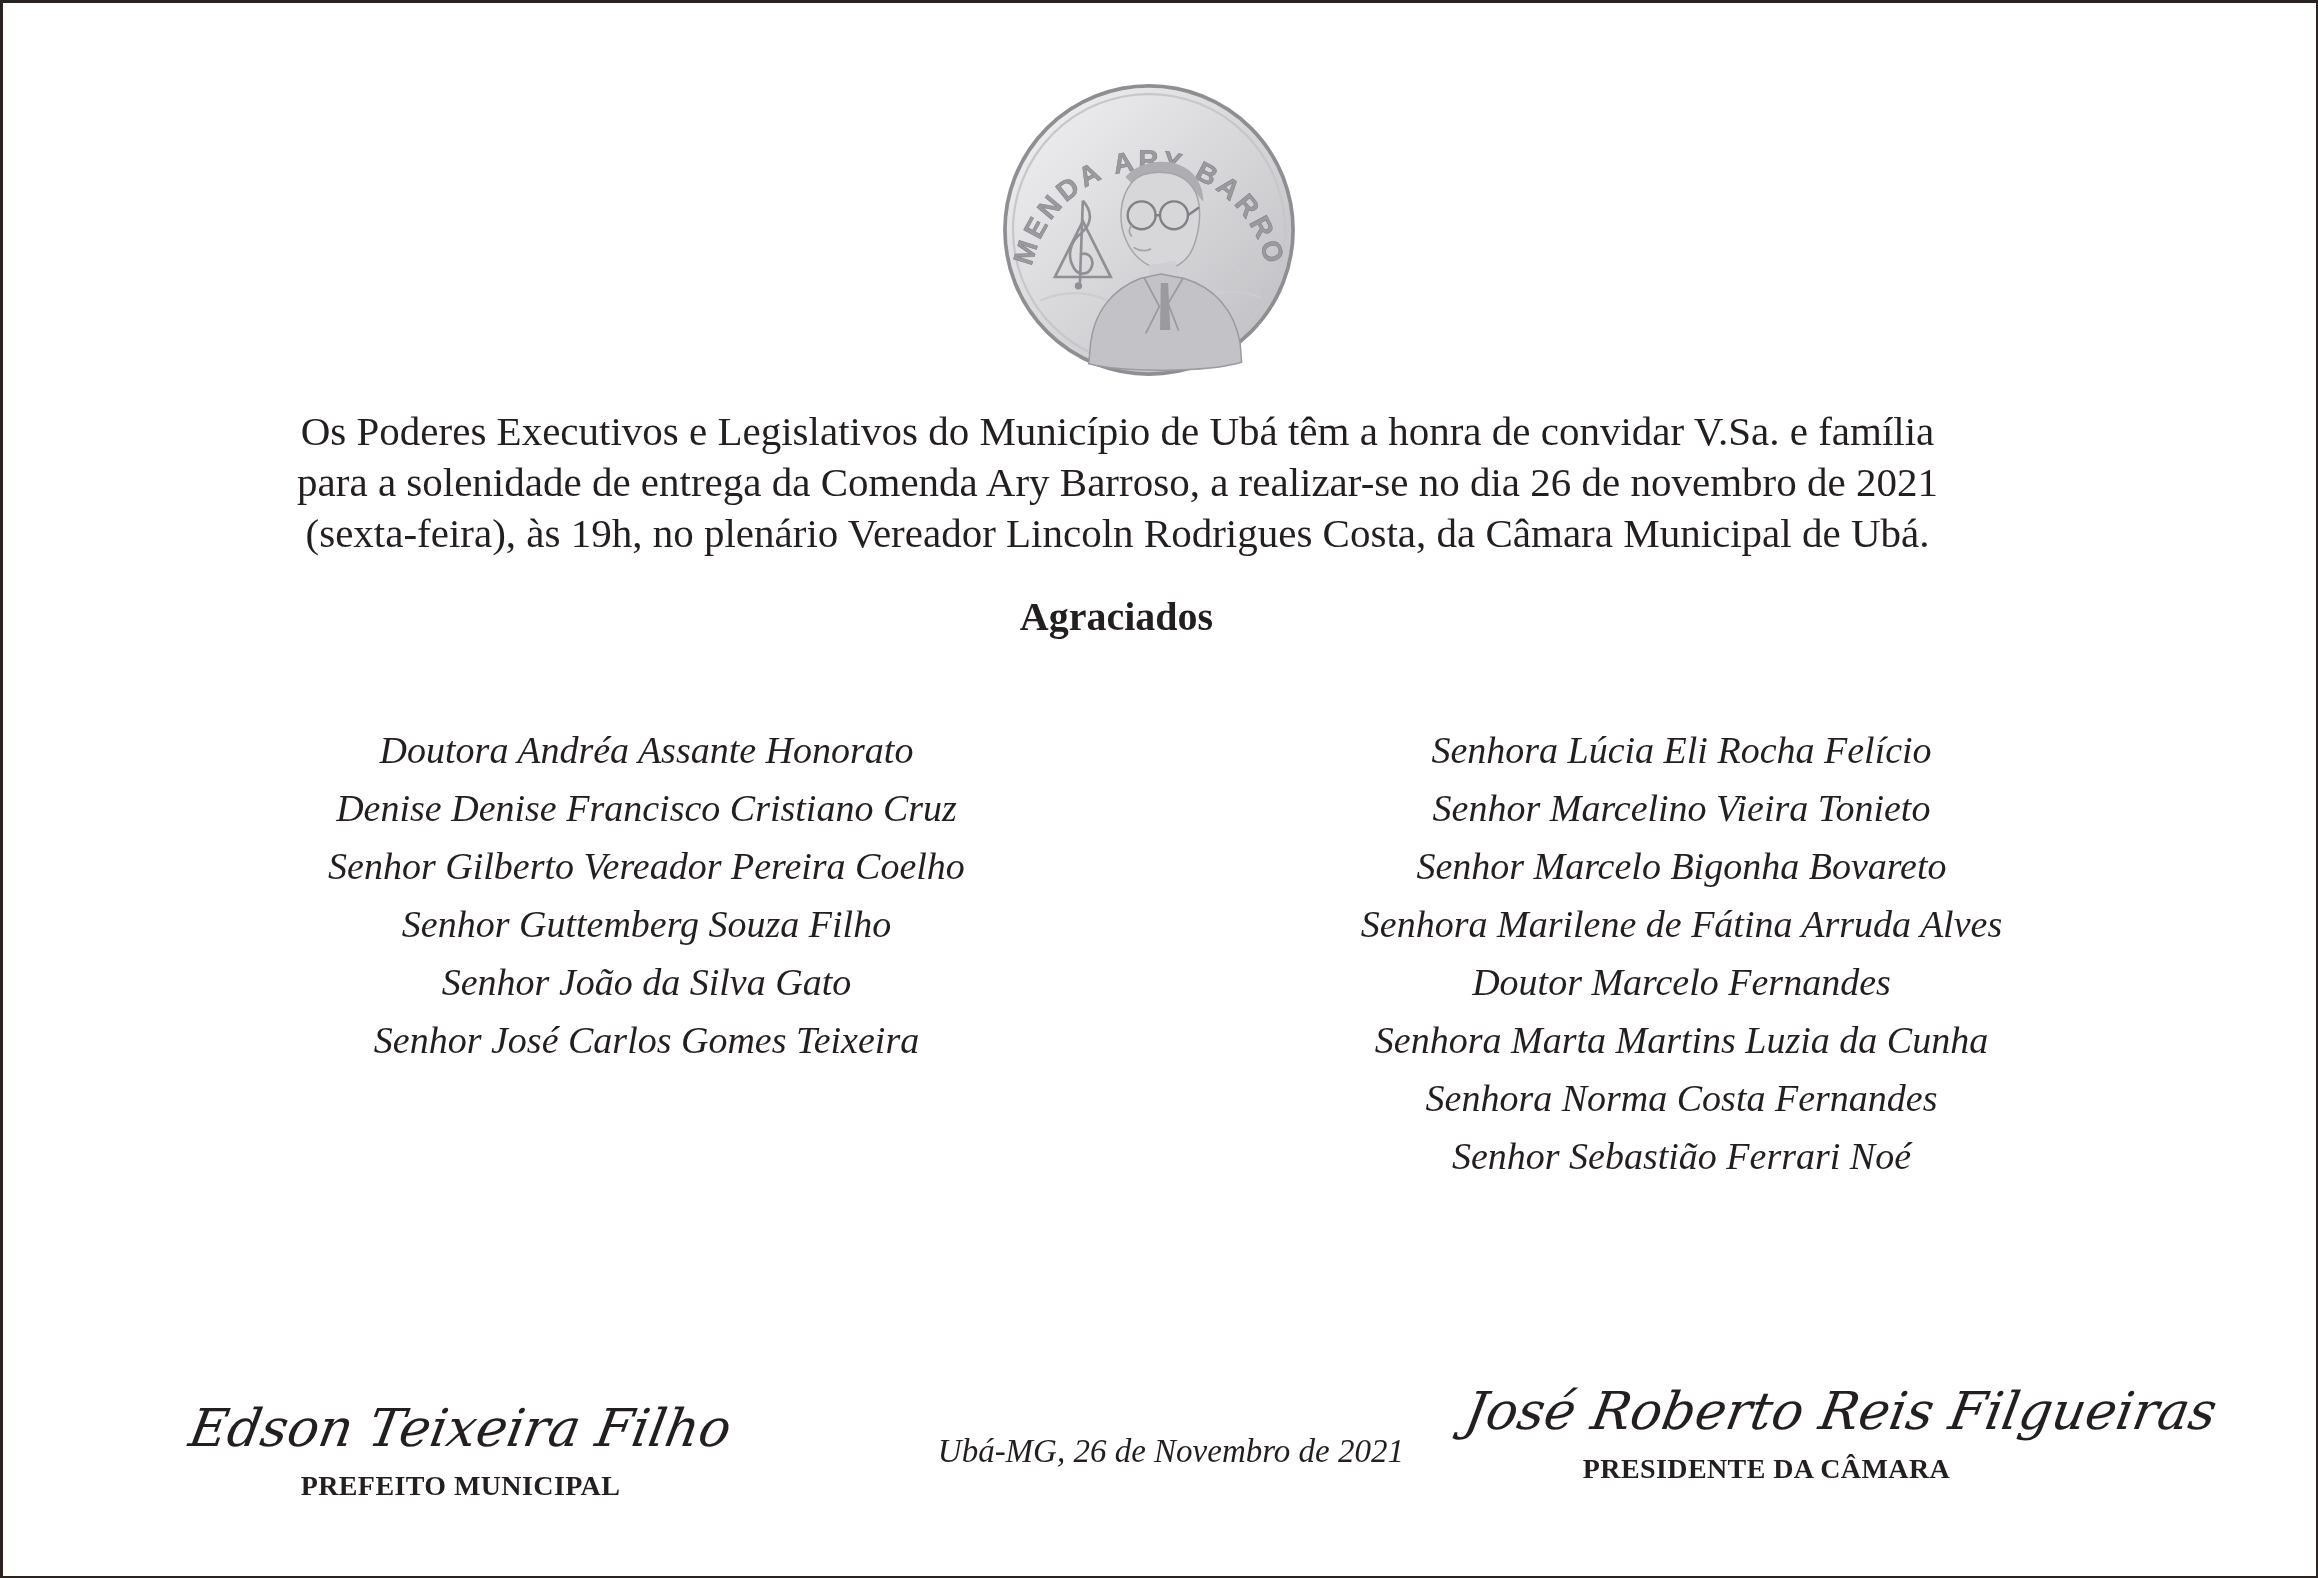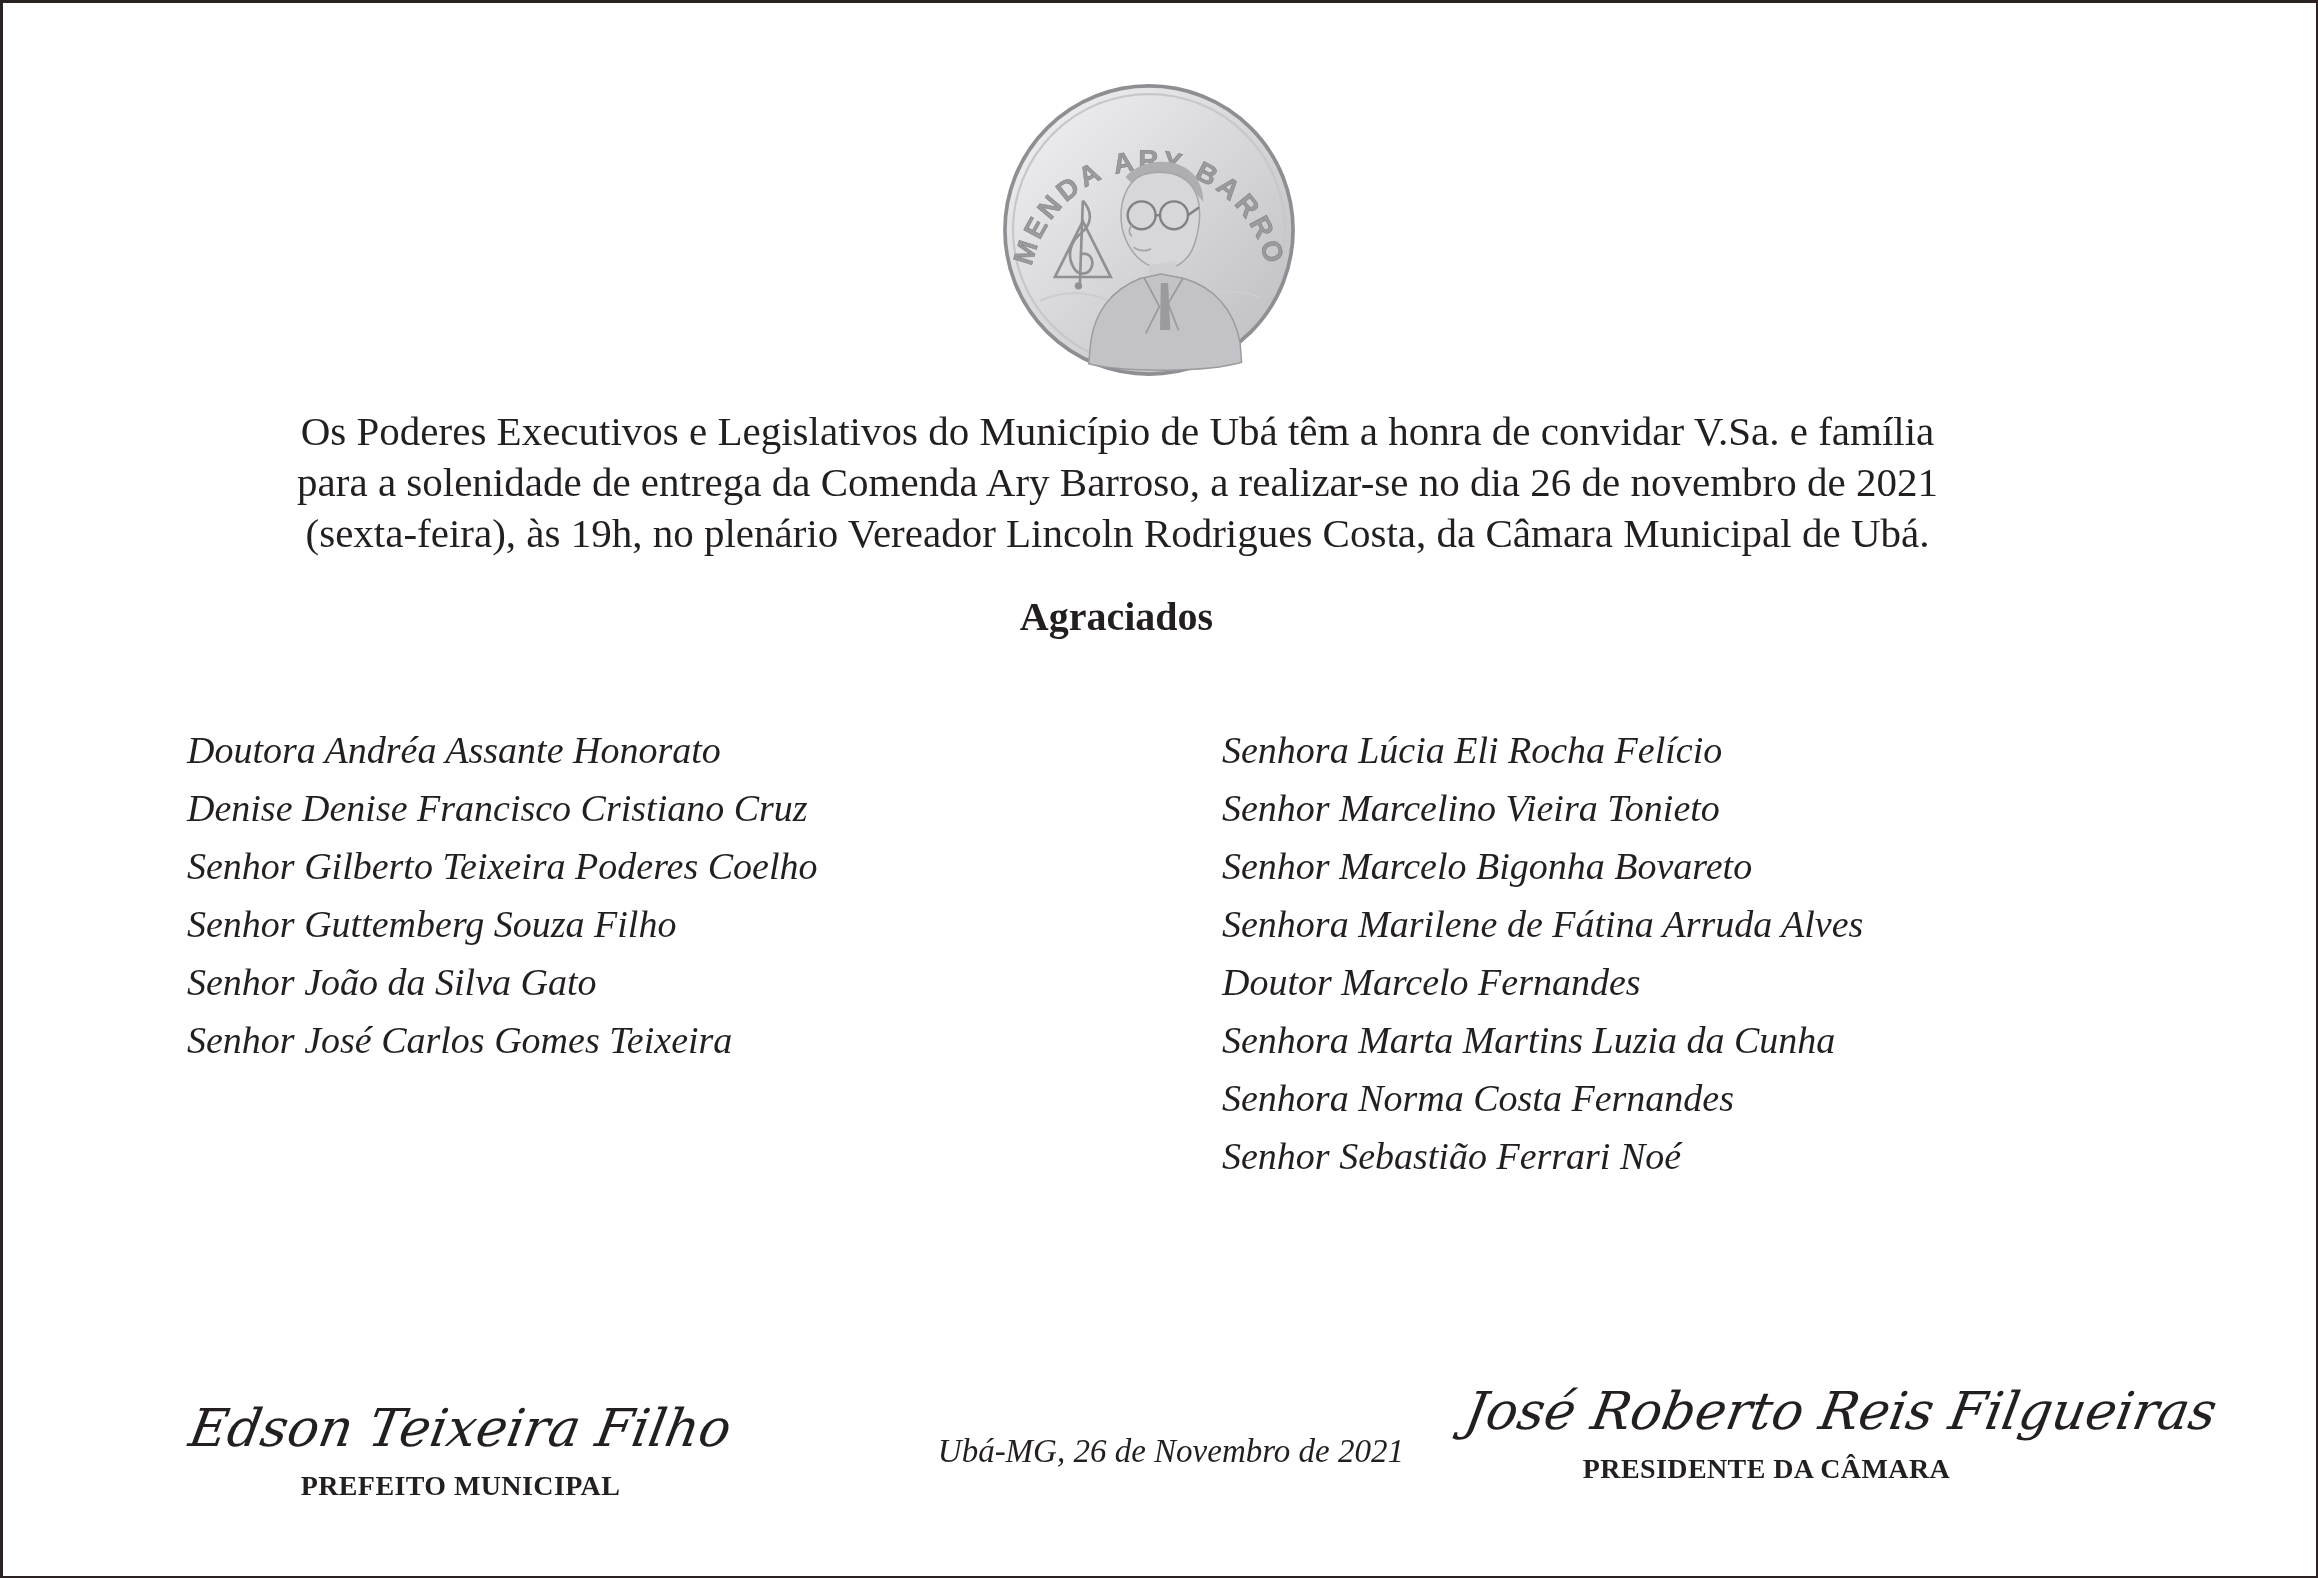--- a/index.html
+++ b/index.html
@@ -52,20 +52,21 @@
   }
 
   
   .col {
     position: absolute;
     top: 718px;
     margin: 0;
     padding: 0;
     list-style: none;
     width: 919px;
+    text-align: center;
     font-style: italic;
     font-size: 38px;
     line-height: 58px;
   }
   .col-left  { left: 184px; }
   .col-right { left: 1219px; }
 
   
   .sig-block {
     position: absolute;
@@ -152,21 +153,21 @@
     <p>Os Poderes Executivos e Legislativos do Município de Ubá têm a honra de convidar V.Sa. e família</p>
     <p>para a solenidade de entrega da Comenda Ary Barroso, a realizar-se no dia 26 de novembro de 2021</p>
     <p>(sexta-feira), às 19h, no plenário Vereador Lincoln Rodrigues Costa, da Câmara Municipal de Ubá.</p>
   </div>
 
   <h2 class="honorees-title">Agraciados</h2>
 
   <ul class="col col-left">
     <li>Doutora Andréa Assante Honorato</li>
     <li>Denise Denise Francisco Cristiano Cruz</li>
-    <li>Senhor Gilberto Teixeira Poderes Coelho</li>
+    <li>Senhor Gilberto Vereador Pereira Coelho</li>
     <li>Senhor Guttemberg Souza Filho</li>
     <li>Senhor João da Silva Gato</li>
     <li>Senhor José Carlos Gomes Teixeira</li>
   </ul>
   <ul class="col col-right">
     <li>Senhora Lúcia Eli Rocha Felício</li>
     <li>Senhor Marcelino Vieira Tonieto</li>
     <li>Senhor Marcelo Bigonha Bovareto</li>
     <li>Senhora Marilene de Fátina Arruda Alves</li>
     <li>Doutor Marcelo Fernandes</li>

